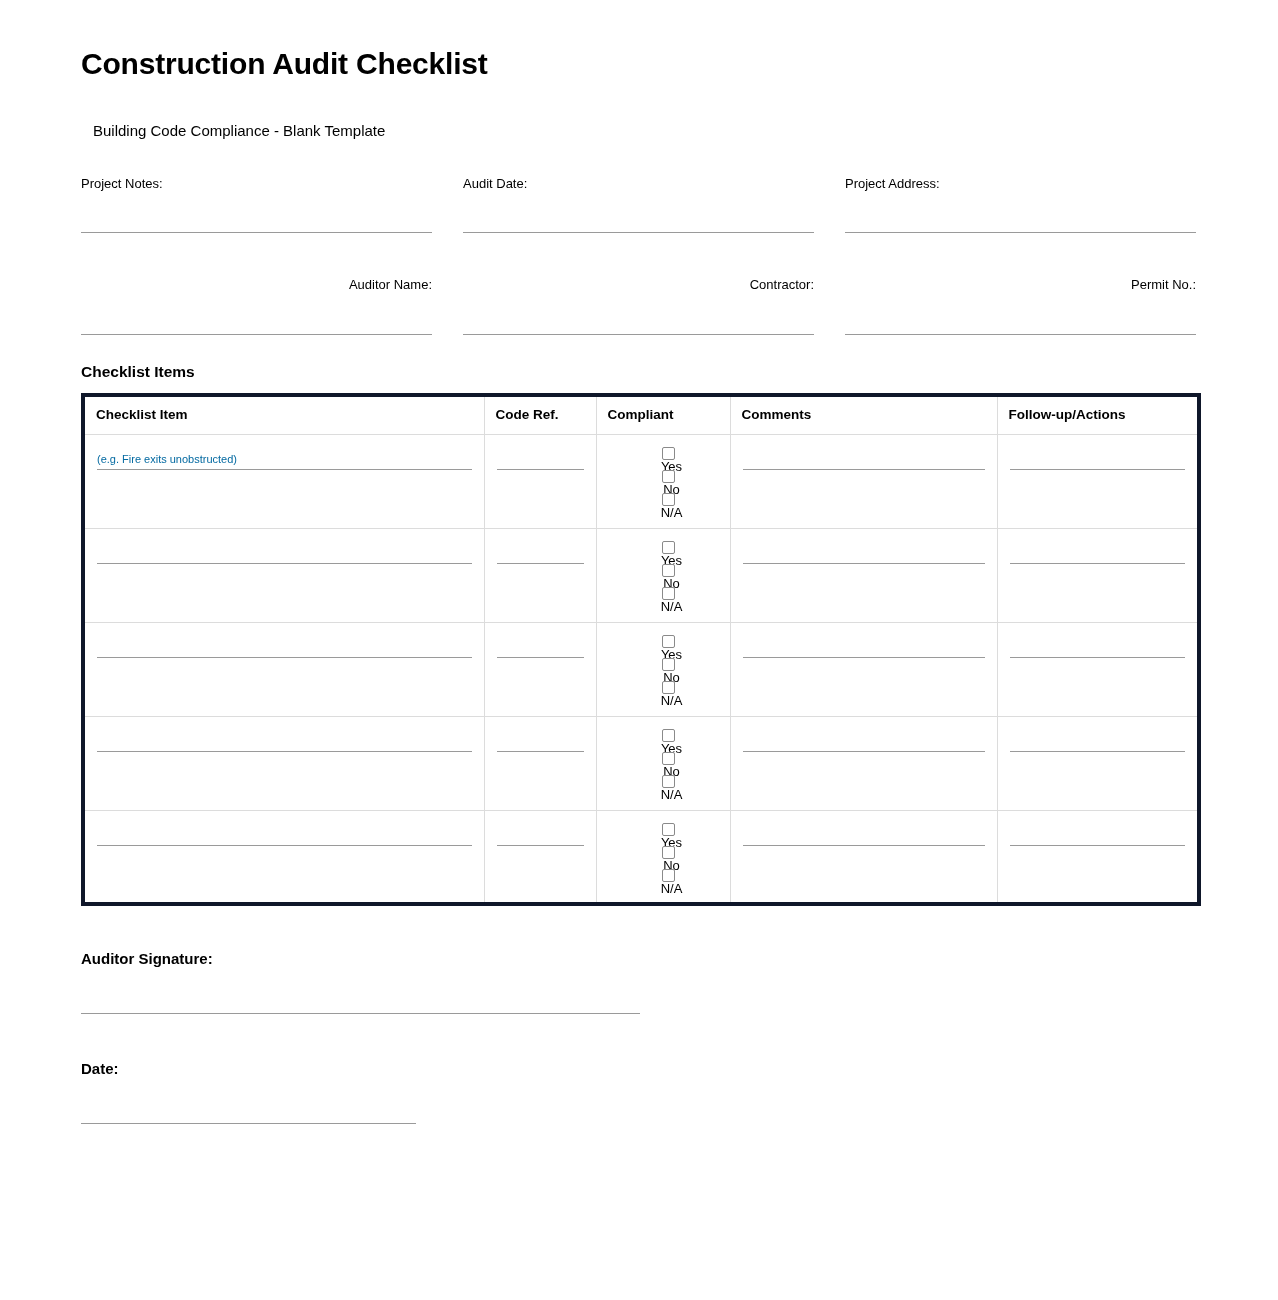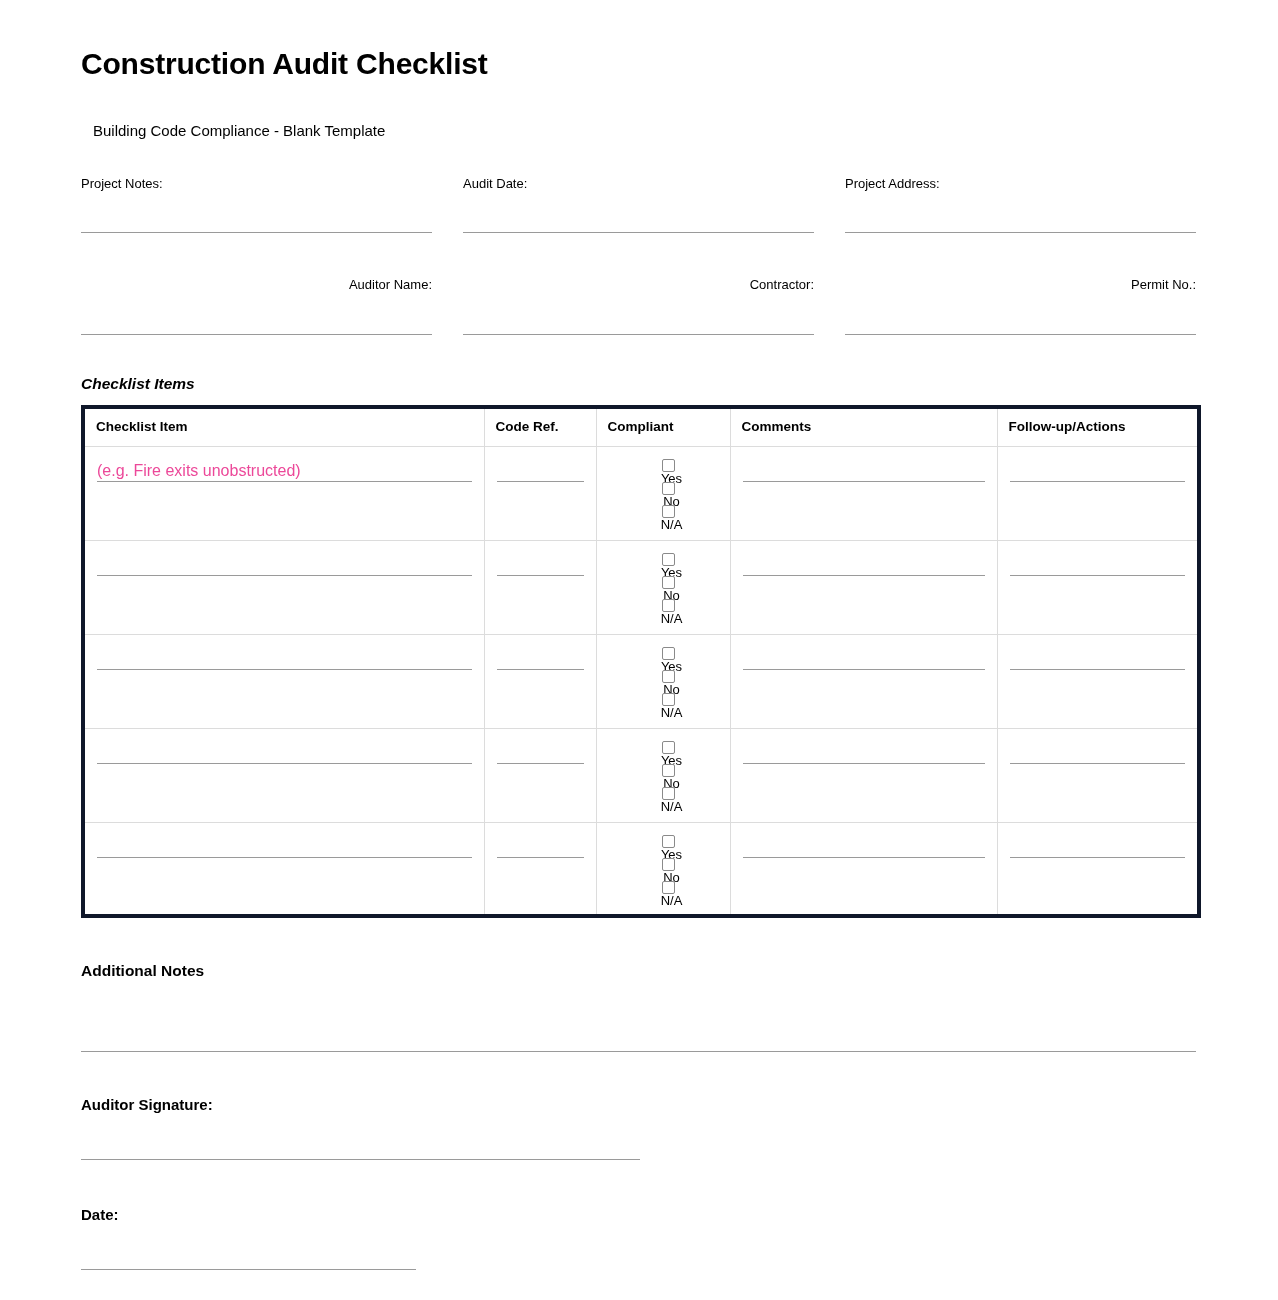--- a/index.html
+++ b/index.html
@@ -60,23 +60,22 @@
   }
   .meta-line {
     display: block;
     height: 28px;
     border-bottom: 1px solid #9a9a9a;
     margin-top: 13px;
   }
 
   
   .checklist-head {
-    margin-top: 40px;
+    margin-top: 28px;
     margin-bottom: 12px;
-    font-style: italic;
   }
   table.checklist {
     width: 100%;
     border-collapse: collapse;
     table-layout: fixed;
     border: 4px solid #0f172a;
   }
   table.checklist th,
   table.checklist td {
     border: 1px solid #dcdcdc;
@@ -100,22 +99,22 @@
   .cell-pad {
     padding: 14px 12px 0 12px;
     height: 100%;
   }
   .write-line {
     display: block;
     border-bottom: 1px solid #9a9a9a;
     height: 21px;
   }
   .placeholder {
-    font-size: 16px;
-    color: #ec4899;
+    font-size: 11px;
+    color: #0369a1;
     line-height: 20px;
     white-space: nowrap;
     overflow: hidden;
   }
 
   
   .comp-cell { padding: 12px 0 0 10px; }
   .cb-row {
     display: flex;
     align-items: center;
@@ -415,24 +414,20 @@
           </td>
           <td>
             <div class="cell-pad">
               <span class="write-line"></span>
             </div>
           </td>
         </tr>
       </tbody>
   </table>
 
-  <div class="notes-block">
-    <h3 class="section-title">Additional Notes</h3>
-    <span class="notes-line"></span>
-  </div>
 
   <div class="sign-block">
     <div class="sign-label">Auditor Signature:</div>
     <span class="sign-line"></span>
   </div>
 
   <div class="date-block">
     <div class="date-label">Date:</div>
     <span class="date-line"></span>
   </div>

